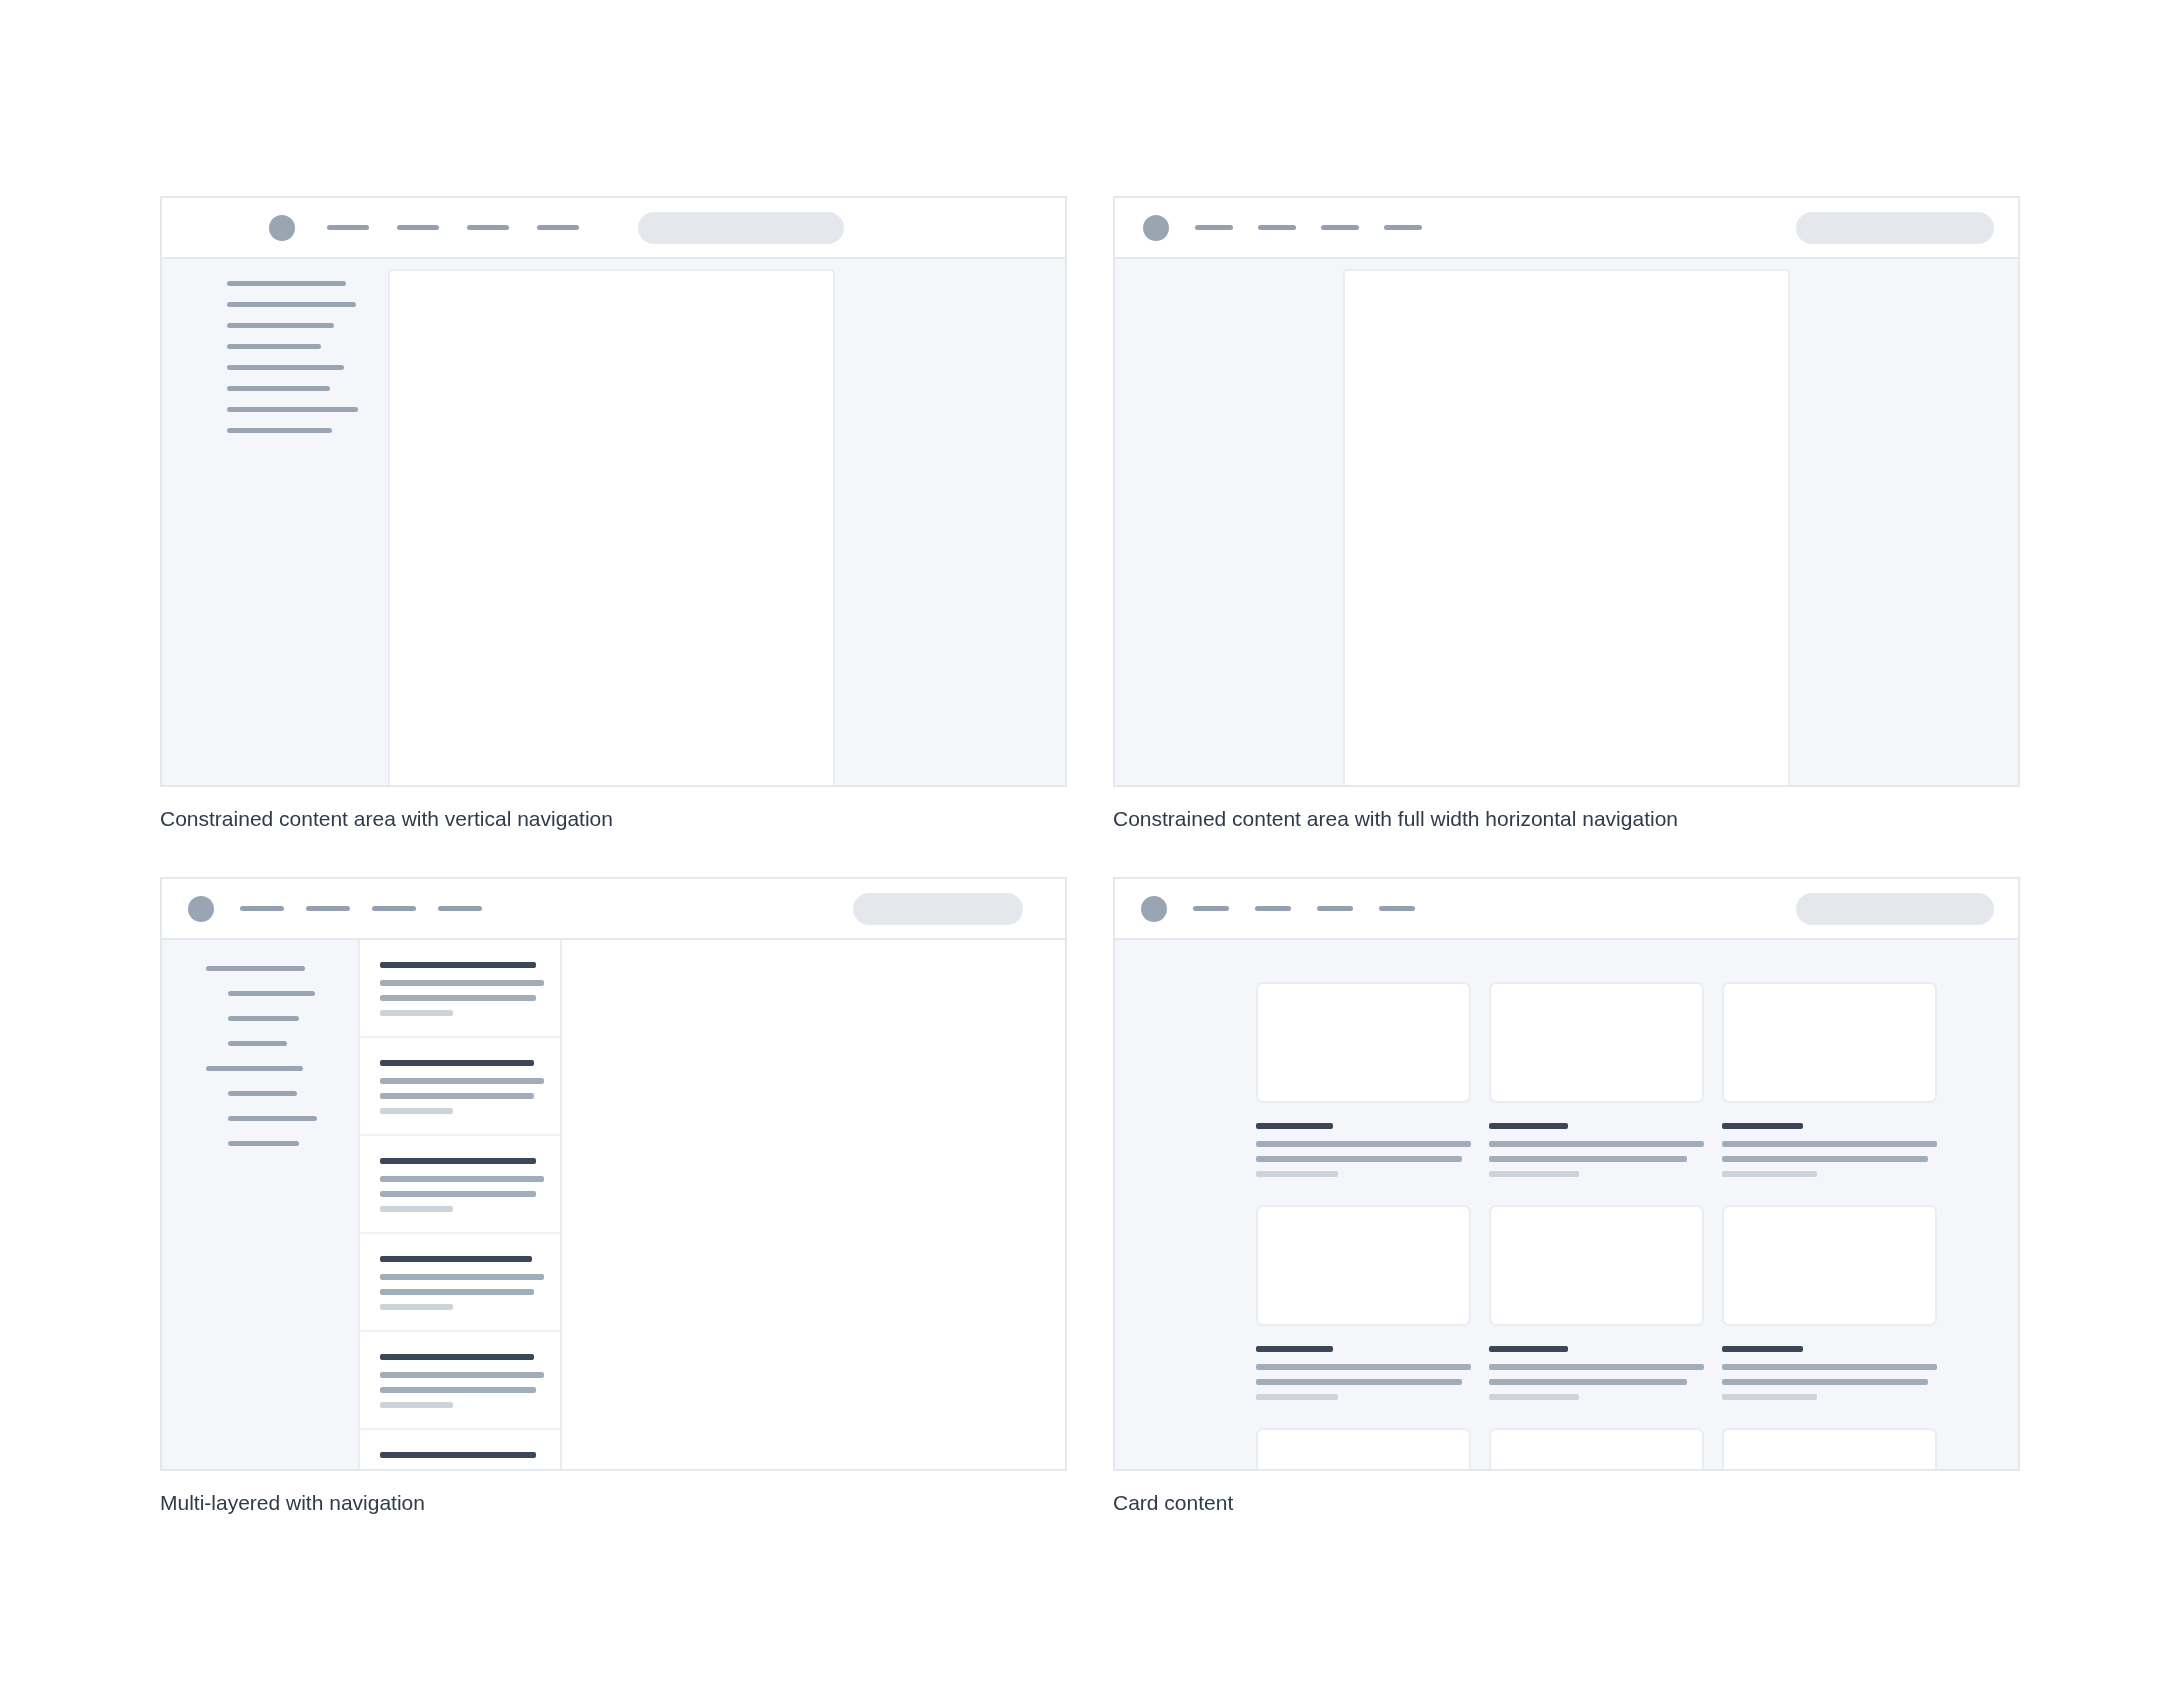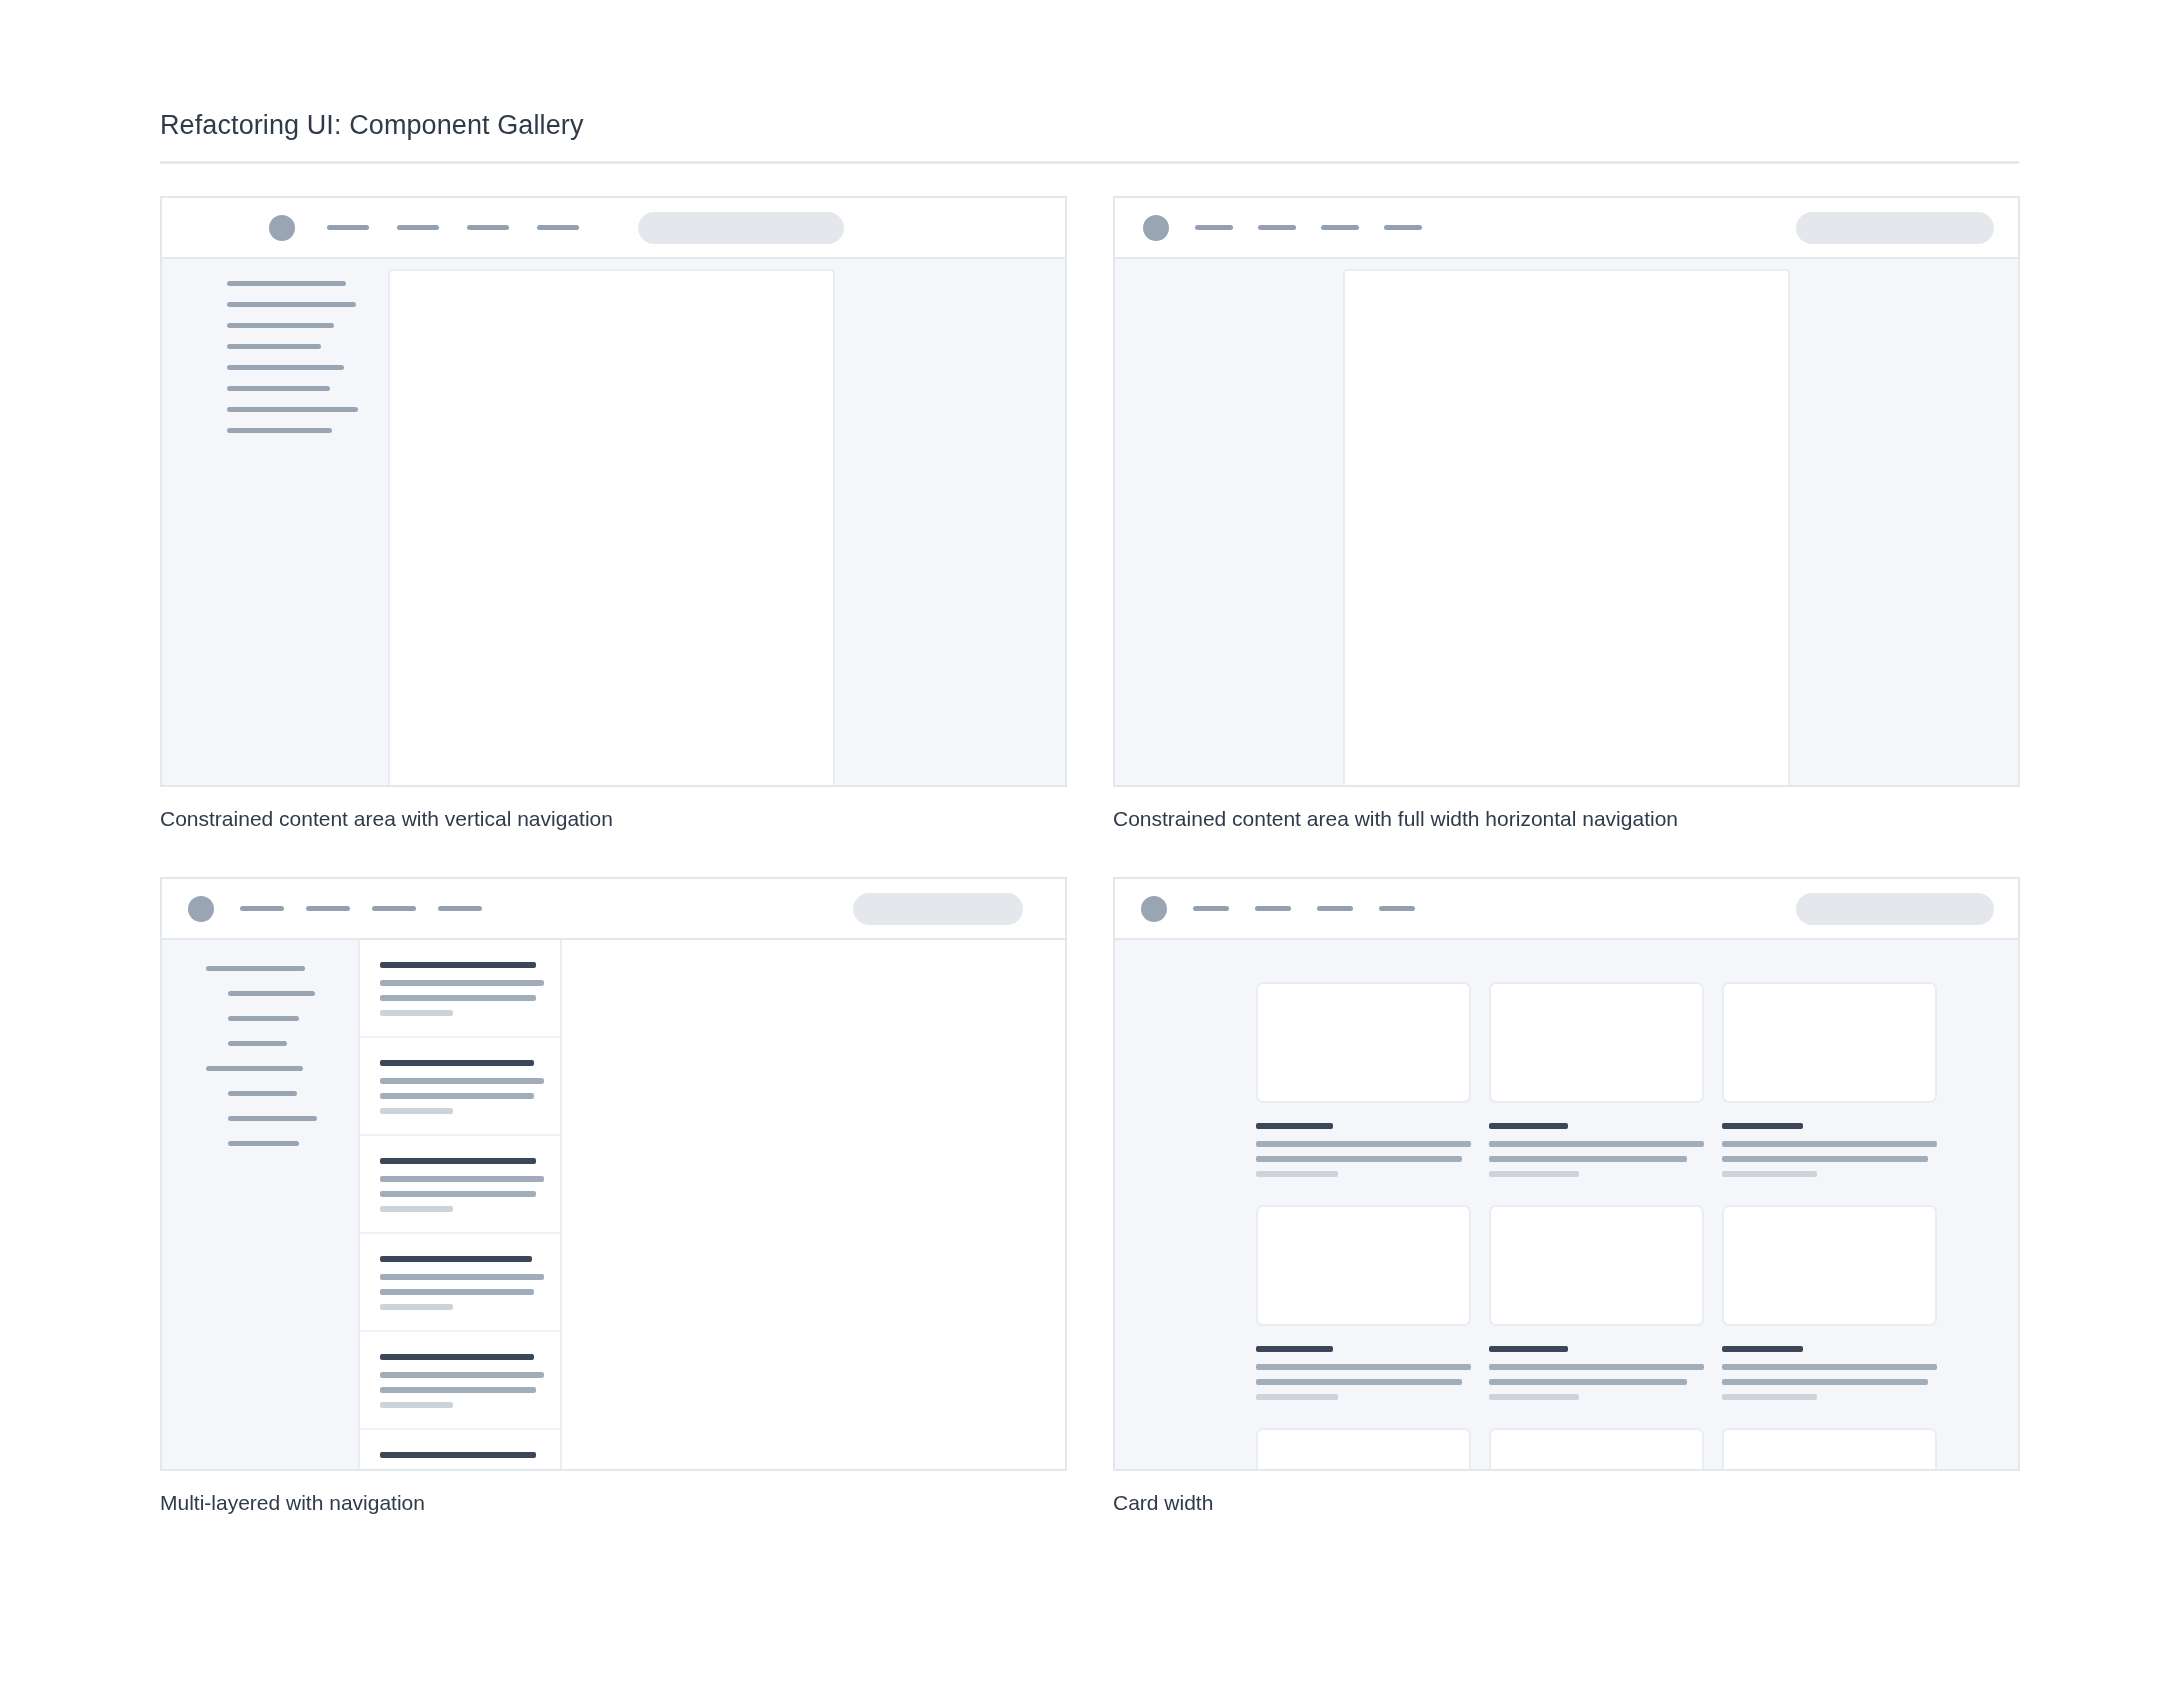--- a/index.html
+++ b/index.html
@@ -204,24 +204,20 @@
   }
   .f4-cell .bar-title { margin-bottom: 12px; }
   .f4-cell .bar-body  { margin-bottom: 9px; }
   .f4-cell .bar-meta  { margin-bottom: 18px; }
 </style>
 </head>
 <body>
 
 <div class="page">
 
-  <div class="page-header">
-    <div class="page-title">Refactoring UI: Component Gallery</div>
-    <div class="title-rule"></div>
-  </div>
 
   <div class="gallery">
 
     <div class="gallery-item">
       <div class="frame">
 
         <div class="topbar">
           <div class="topbar-inner" style="padding:0 65px 0 107px;">
             <div class="brand-group">
               <div class="logo-dot"></div>
@@ -434,18 +430,18 @@
               <div class="f4-thumb"></div>
             </div>
             <div class="f4-cell">
               <div class="f4-thumb"></div>
             </div>
 
           </div>
         </div>
 
       </div>
-      <div class="caption">Card width</div>
+      <div class="caption">Card content</div>
     </div>
 
   </div>
 </div>
 
 
 </body></html>

